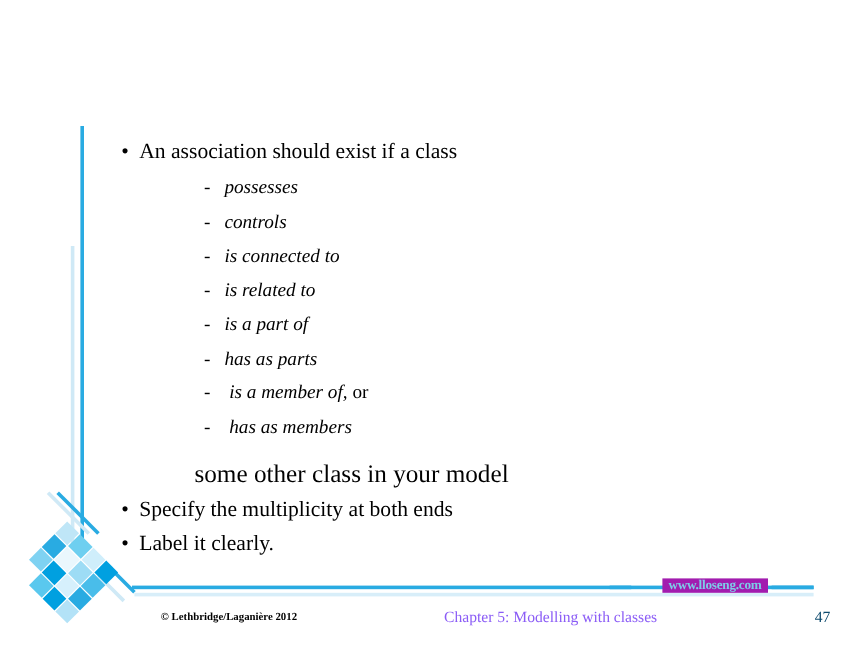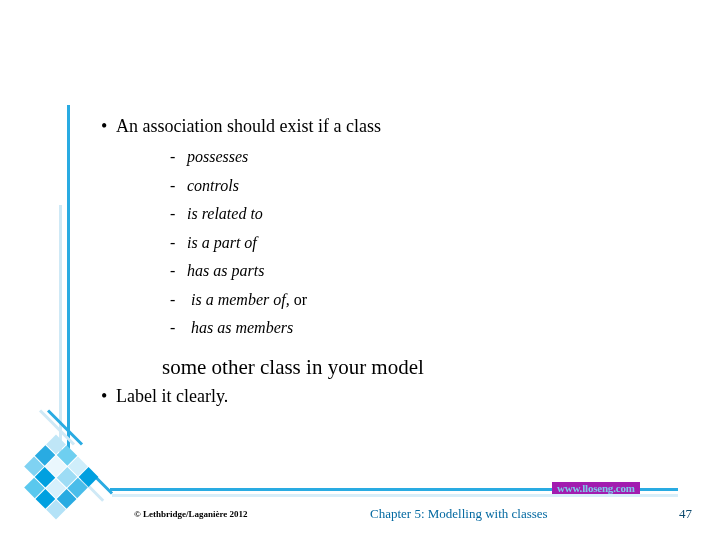--- a/index.html
+++ b/index.html
@@ -215,21 +215,21 @@
     top: 509px;
     font-size: 9px;
     font-weight: bold;
     color: #000000;
   }
   #chapter {
     position: absolute;
     left: 370px;
     top: 506px;
     font-size: 13px;
-    color: #0369a1;
+    color: #8b5cf6;
   }
   #pagenum {
     position: absolute;
     left: 679px;
     top: 506px;
     font-size: 13px;
     color: #0c4a6e;
   }
 </style>
 </head>
@@ -264,30 +264,32 @@
     <span style="background: rgb(179, 226, 247);"></span>
   </div>
 
   <div id="body">
 
     <p class="lvl1">An association should exist if a class</p>
 
     <div class="sublist">
       <p class="lvl2">possesses</p>
       <p class="lvl2">controls</p>
+      <p class="lvl2">is connected to</p>
       <p class="lvl2">is related to</p>
       <p class="lvl2">is a part of</p>
       <p class="lvl2">has as parts</p>
       <p class="lvl2"><span> is a member of,</span><span class="plain"> or</span></p>
       <p class="lvl2"> has as members</p>
     </div>
 
     <p id="closing">some other class in your model</p>
 
     <div id="tail">
+      <p class="lvl1">Specify the multiplicity at both ends</p>
       <p class="lvl1">Label it clearly.</p>
     </div>
   </div>
 
   <div id="footer-rule-bright"></div>
   <div id="footer-rule-pale"></div>
   <div id="url-dash-left"></div>
   <div id="url-dash-right"></div>
   <div id="weburl">www.lloseng.com</div>
   <div id="copyright">© Lethbridge/Laganière 2012</div>

